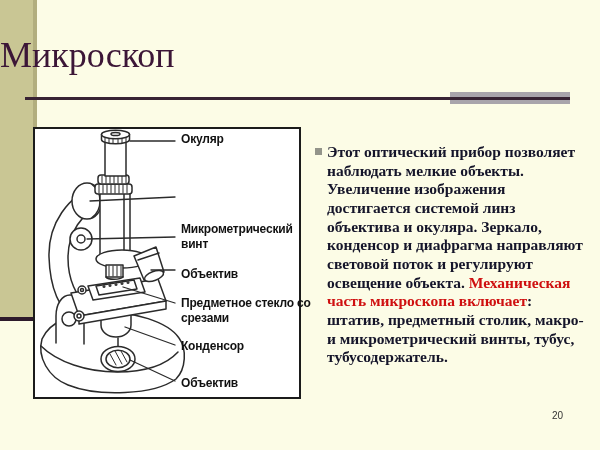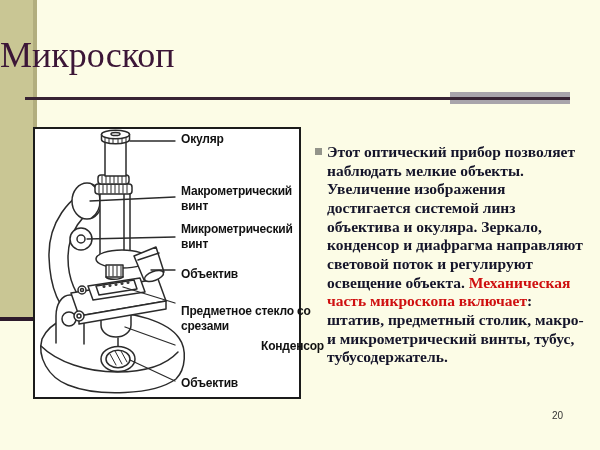--- a/index.html
+++ b/index.html
@@ -46,22 +46,22 @@
   .dlabel{
     position:absolute;width:130px;
     font-family:"Liberation Sans", sans-serif;
     font-size:12px;line-height:15px;font-weight:700;
     color:#111;letter-spacing:-0.2px;
   }
   .dl0{left:146px;top:3px;}
   .dl1{left:146px;top:55px;}
   .dl2{left:146px;top:93px;}
   .dl3{left:146px;top:138px;}
-  .dl4{left:146px;top:167px;margin-top:8px;}
-  .dl5{left:159px;top:210px;text-align:right;}
+  .dl4{left:146px;top:167px;}
+  .dl5{left:146px;top:210px;}
   .dl6{left:146px;top:247px;}
   
   .bullet{
     position:absolute;left:315px;top:148px;width:7px;height:7px;
     background:var(--bullet,#93948a);
   }
   .paragraph{
     position:absolute;left:327px;top:143px;width:258px;
     font-family:"Liberation Serif", serif;
     font-size:15.5px;line-height:18.65px;font-weight:700;
@@ -213,21 +213,20 @@
           <path d="M55,72 L140,68"></path>
           <path d="M52,110 L140,108"></path>
           <path d="M116,141 L140,141"></path>
           <path d="M88,158 L140,174"></path>
           <path d="M90,198 L140,216"></path>
           <path d="M95,231 L140,252"></path>
         </g>
       </g>
     </svg>
     <div class="dlabel dl0">Окуляр</div>
-    <div class="dlabel dl1">Макрометрический винт</div>
     <div class="dlabel dl3">Объектив</div>
     <div class="dlabel dl2">Микрометрический винт</div>
     <div class="dlabel dl4">Предметное стекло со срезами</div>
     <div class="dlabel dl5">Конденсор</div>
     <div class="dlabel dl6">Объектив</div>
   </div>
 
   <div class="bullet"></div>
   <div class="paragraph"><span>Этот оптический прибор позволяет наблюдать мелкие объекты. Увеличение изображения достигается системой линз объектива и окуляра. Зеркало, конденсор и диафрагма направляют световой поток и регулируют освещение объекта. </span><span class="red">Механическая часть микроскопа включает</span><span>: штатив, предметный столик, макро- и микрометрический винты, тубус, тубусодержатель.</span></div>
 

